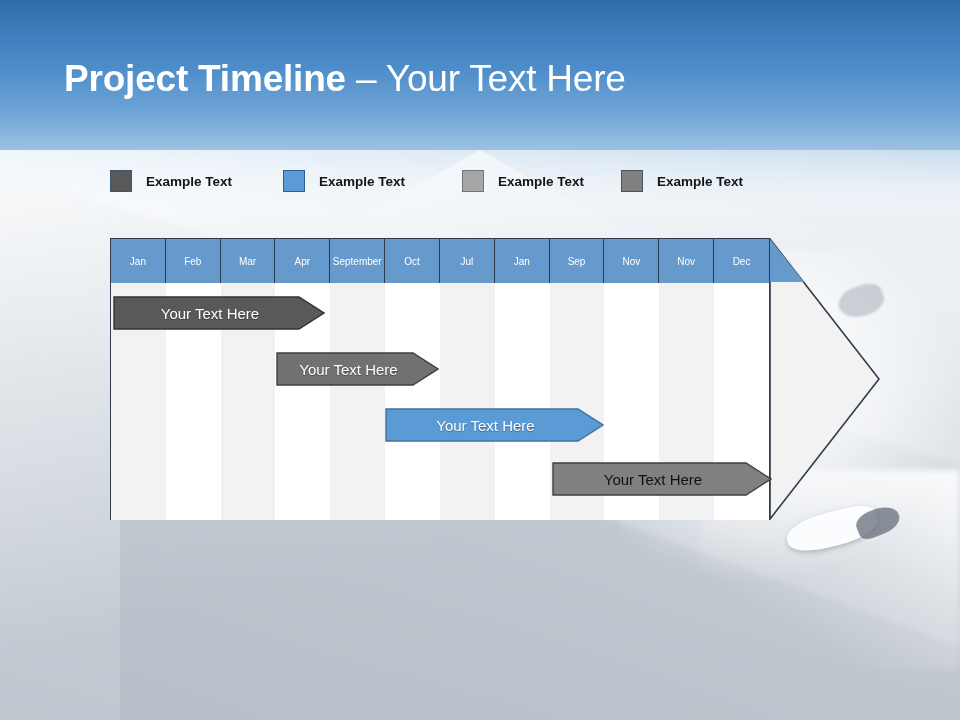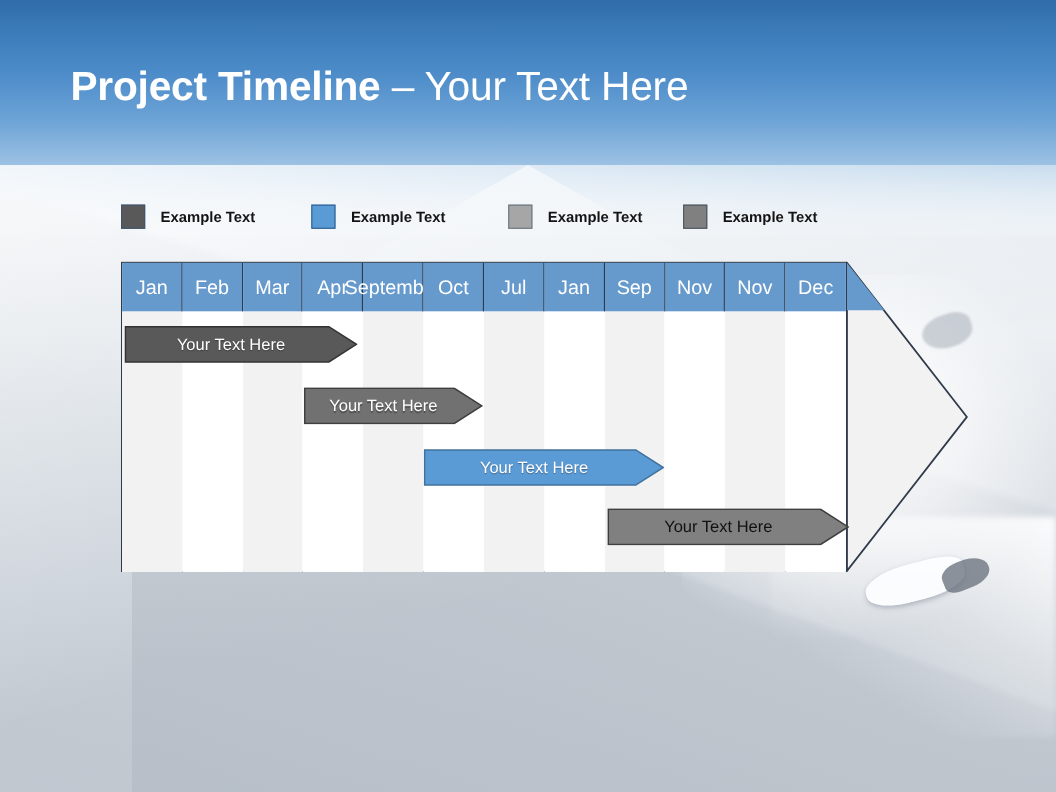--- a/index.html
+++ b/index.html
@@ -151,21 +151,21 @@
   .title .t-light  { font-weight: normal; }
 
   
   .legend {
     position: absolute;
     left: 110px; top: 168px;
     width: 700px; height: 26px;
   }
   .legend-item {
     position: absolute;
-    top: 16px;
+    top: 0;
     display: flex;
     align-items: center;
     height: 26px;
     white-space: nowrap;
   }
   .legend-swatch {
     width: 22px; height: 22px;
     border: 1px solid #3d566e;
     box-sizing: border-box;
     flex: 0 0 auto;
@@ -208,21 +208,21 @@
   .month-cell {
     width: 55px;
     height: 44px;
     background: #6699cc;
     border-right: 1px solid #2f3b4a;
     box-sizing: border-box;
     display: flex;
     align-items: center;
     justify-content: center;
     color: #ffffff;
-    font-size: 18px;
+    font-size: 10px;
   }
   .month-cell:last-child { border-right: none; }
 
   .grid {
     position: absolute;
     left: 0; top: 44px;
     width: 100%; height: 237px;
     display: flex;
   }
   .grid-col {

